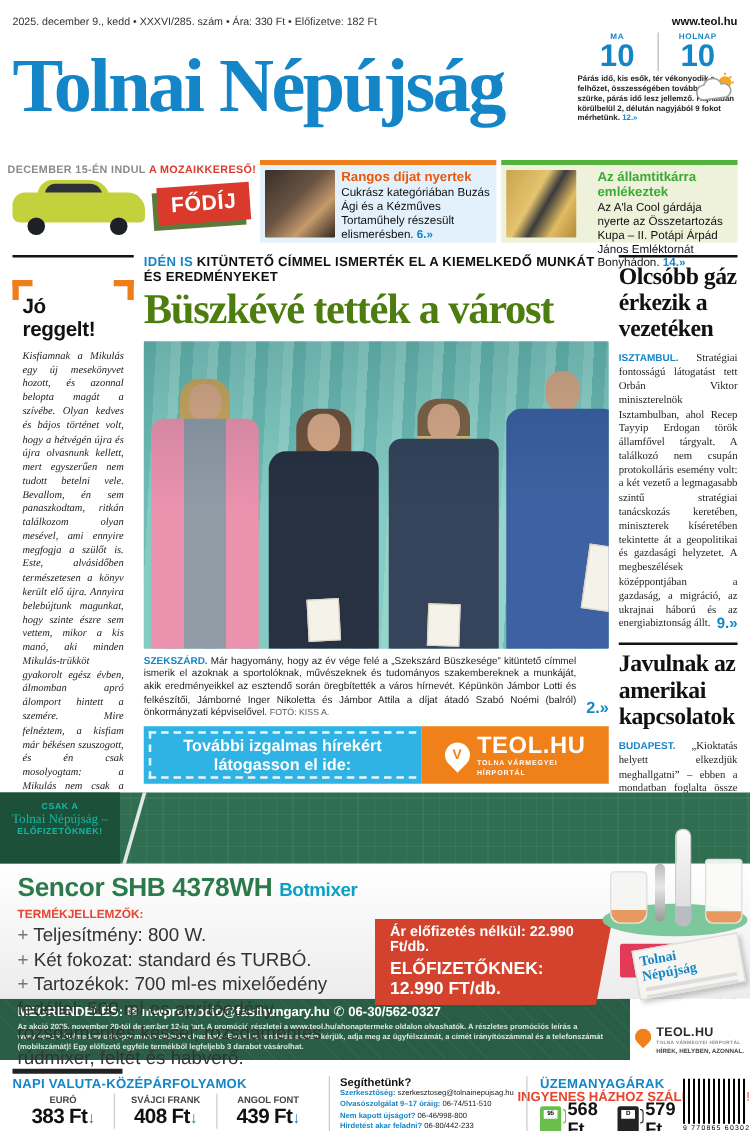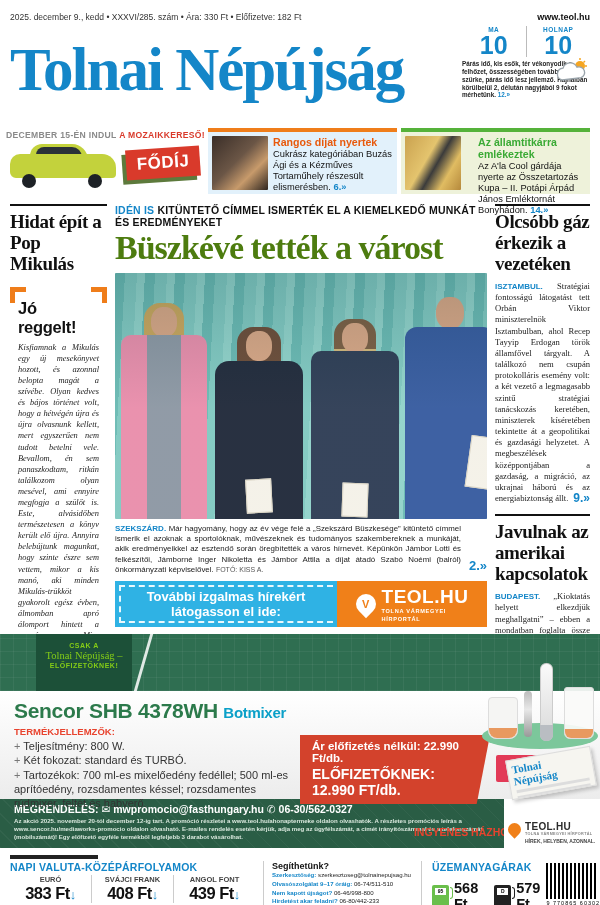--- a/index.html
+++ b/index.html
@@ -100,32 +100,32 @@
   .tb-logo-sub { font-size:5.6px; font-weight:bold; letter-spacing:.7px; margin-top:2px; }
 
   .col-right .article + .article { margin-top:10px; }
 
   
   .ad { margin-top:8px; position:relative; height:214px; }
   .ad-header { height:57px; background:
       repeating-linear-gradient(0deg, rgba(255,255,255,.05) 0 1px, transparent 1px 13px),
       repeating-linear-gradient(90deg, rgba(255,255,255,.05) 0 1px, transparent 1px 13px),
       #2f6e51; display:flex; align-items:stretch; }
-  .ad-badge { width:96px; background:#1c5038; color:#84cc16; text-align:center; padding-top:8px; flex:none;margin-left:36px; }
+  .ad-badge { width:96px; background:#1c5038; color:#14b8a6; text-align:center; padding-top:8px; flex:none; }
   .ad-badge .b1 { font-size:7px; font-weight:800; letter-spacing:.5px; }
   .ad-badge .b2 { font-family:"Liberation Serif", serif; font-size:10.5px; margin:1px 0; }
   .ad-badge .b3 { font-size:7px; font-weight:800; letter-spacing:.5px; }
   .ad-diag { width:3px; background:rgba(255,255,255,.85); transform:skewX(-16deg); margin:0 14px 0 10px; }
   .ad-title { color:#fff; font-weight:800; font-size:28px; letter-spacing:.5px; align-self:center; white-space:nowrap; }
   .ad-body { height:108px; background:linear-gradient(180deg,#ffffff,#ececec); position:relative; padding:8px 0 0 14px; }
   .prod-name { font-size:21px; font-weight:800; color:#2c7a4b; letter-spacing:-.3px; }
   .prod-name .model { color:#2c7a4b; }
   .prod-name .type { color:#0ba0c8; font-size:15px; }
   .feat-title { color:#e8432e; font-weight:800; font-size:9.5px; margin:3px 0 2px 0; }
-  .feat { font-size:11px; color:#333; line-height:1.3; max-width:280px; }
+  .feat { font-size:15px; color:#333; line-height:1.3; max-width:280px; }
   .feat li { list-style:none; }
   .feat li::before { content:"+ "; color:#777; }
   .shipping { color:#e8432e; font-weight:800; font-size:10.5px; margin-top:16px;text-align:right; }
   .ribbon { position:absolute; left:300px; top:44px; width:190px; background:#d3422c; color:#fff; padding:5px 10px 6px 12px; clip-path:polygon(0 0,100% 0,93% 100%,0 100%); box-shadow:2px 2px 3px rgba(0,0,0,.25); }
   .ribbon .r1 { font-size:11.5px; font-weight:bold; }
   .ribbon .r2 { font-size:14px; font-weight:800; margin-top:2px; }
   .sencor { position:absolute; right:18px; top:64px; background:#e23a57; color:#fff; font-weight:800; font-size:13px; letter-spacing:1px; padding:6px 12px; border-radius:2px; }
   .prod-art { position:absolute; right:0px; top:-50px; width:120px; height:112px; }
   .plate { position:absolute; bottom:4px; left:2px; width:116px; height:26px; background:#7cc79b; border-radius:50%; }
   .chopper { position:absolute; left:8px; bottom:14px; width:30px; height:42px; background:#f5f5f3; border:1px solid #ddd; border-radius:4px 4px 8px 8px; }
@@ -255,21 +255,20 @@
           <span class="pageref">14.»</span>
         </div>
       </div>
     </div>
   </div>
 
   <div class="content">
 
     <div class="col-left">
       <div class="article">
-        <div class="art-title">Hidat épít a Pop Mikulás</div>
       </div>
       <div class="goodmorning">
         <span class="gm-corner gm-tl"></span>
         <span class="gm-corner gm-tr"></span>
         <span class="gm-corner gm-bl"></span>
         <span class="gm-corner gm-br"></span>
         <div class="gm-title">Jó reggelt!</div>
         <div class="gm-text">
           <span>Kisfiamnak a Mikulás egy új mesekönyvet hozott, és azonnal belopta magát a szívébe. Olyan kedves és bájos történet volt, hogy a hétvégén újra és újra olvasnunk kellett, mert egyszerűen nem tudott betelni vele. Bevallom, én sem panaszkodtam, ritkán találkozom olyan mesével, ami ennyire megfogja a szülőt is. Este, alvásidőben természetesen a könyv került elő újra. Annyira belebújtunk magunkat, hogy szinte észre sem vettem, mikor a kis manó, aki minden Mikulás-trükköt gyakorolt egész évben, álmomban apró álomport hintett a szemére. Mire felnéztem, a kisfiam már békésen szuszogott, és én csak mosolyogtam: a Mikulás nem csak a gyerekeket, de a szülőket is ügyesen elvarázsolja.</span>
           <span class="gm-byline">K. K.</span>

